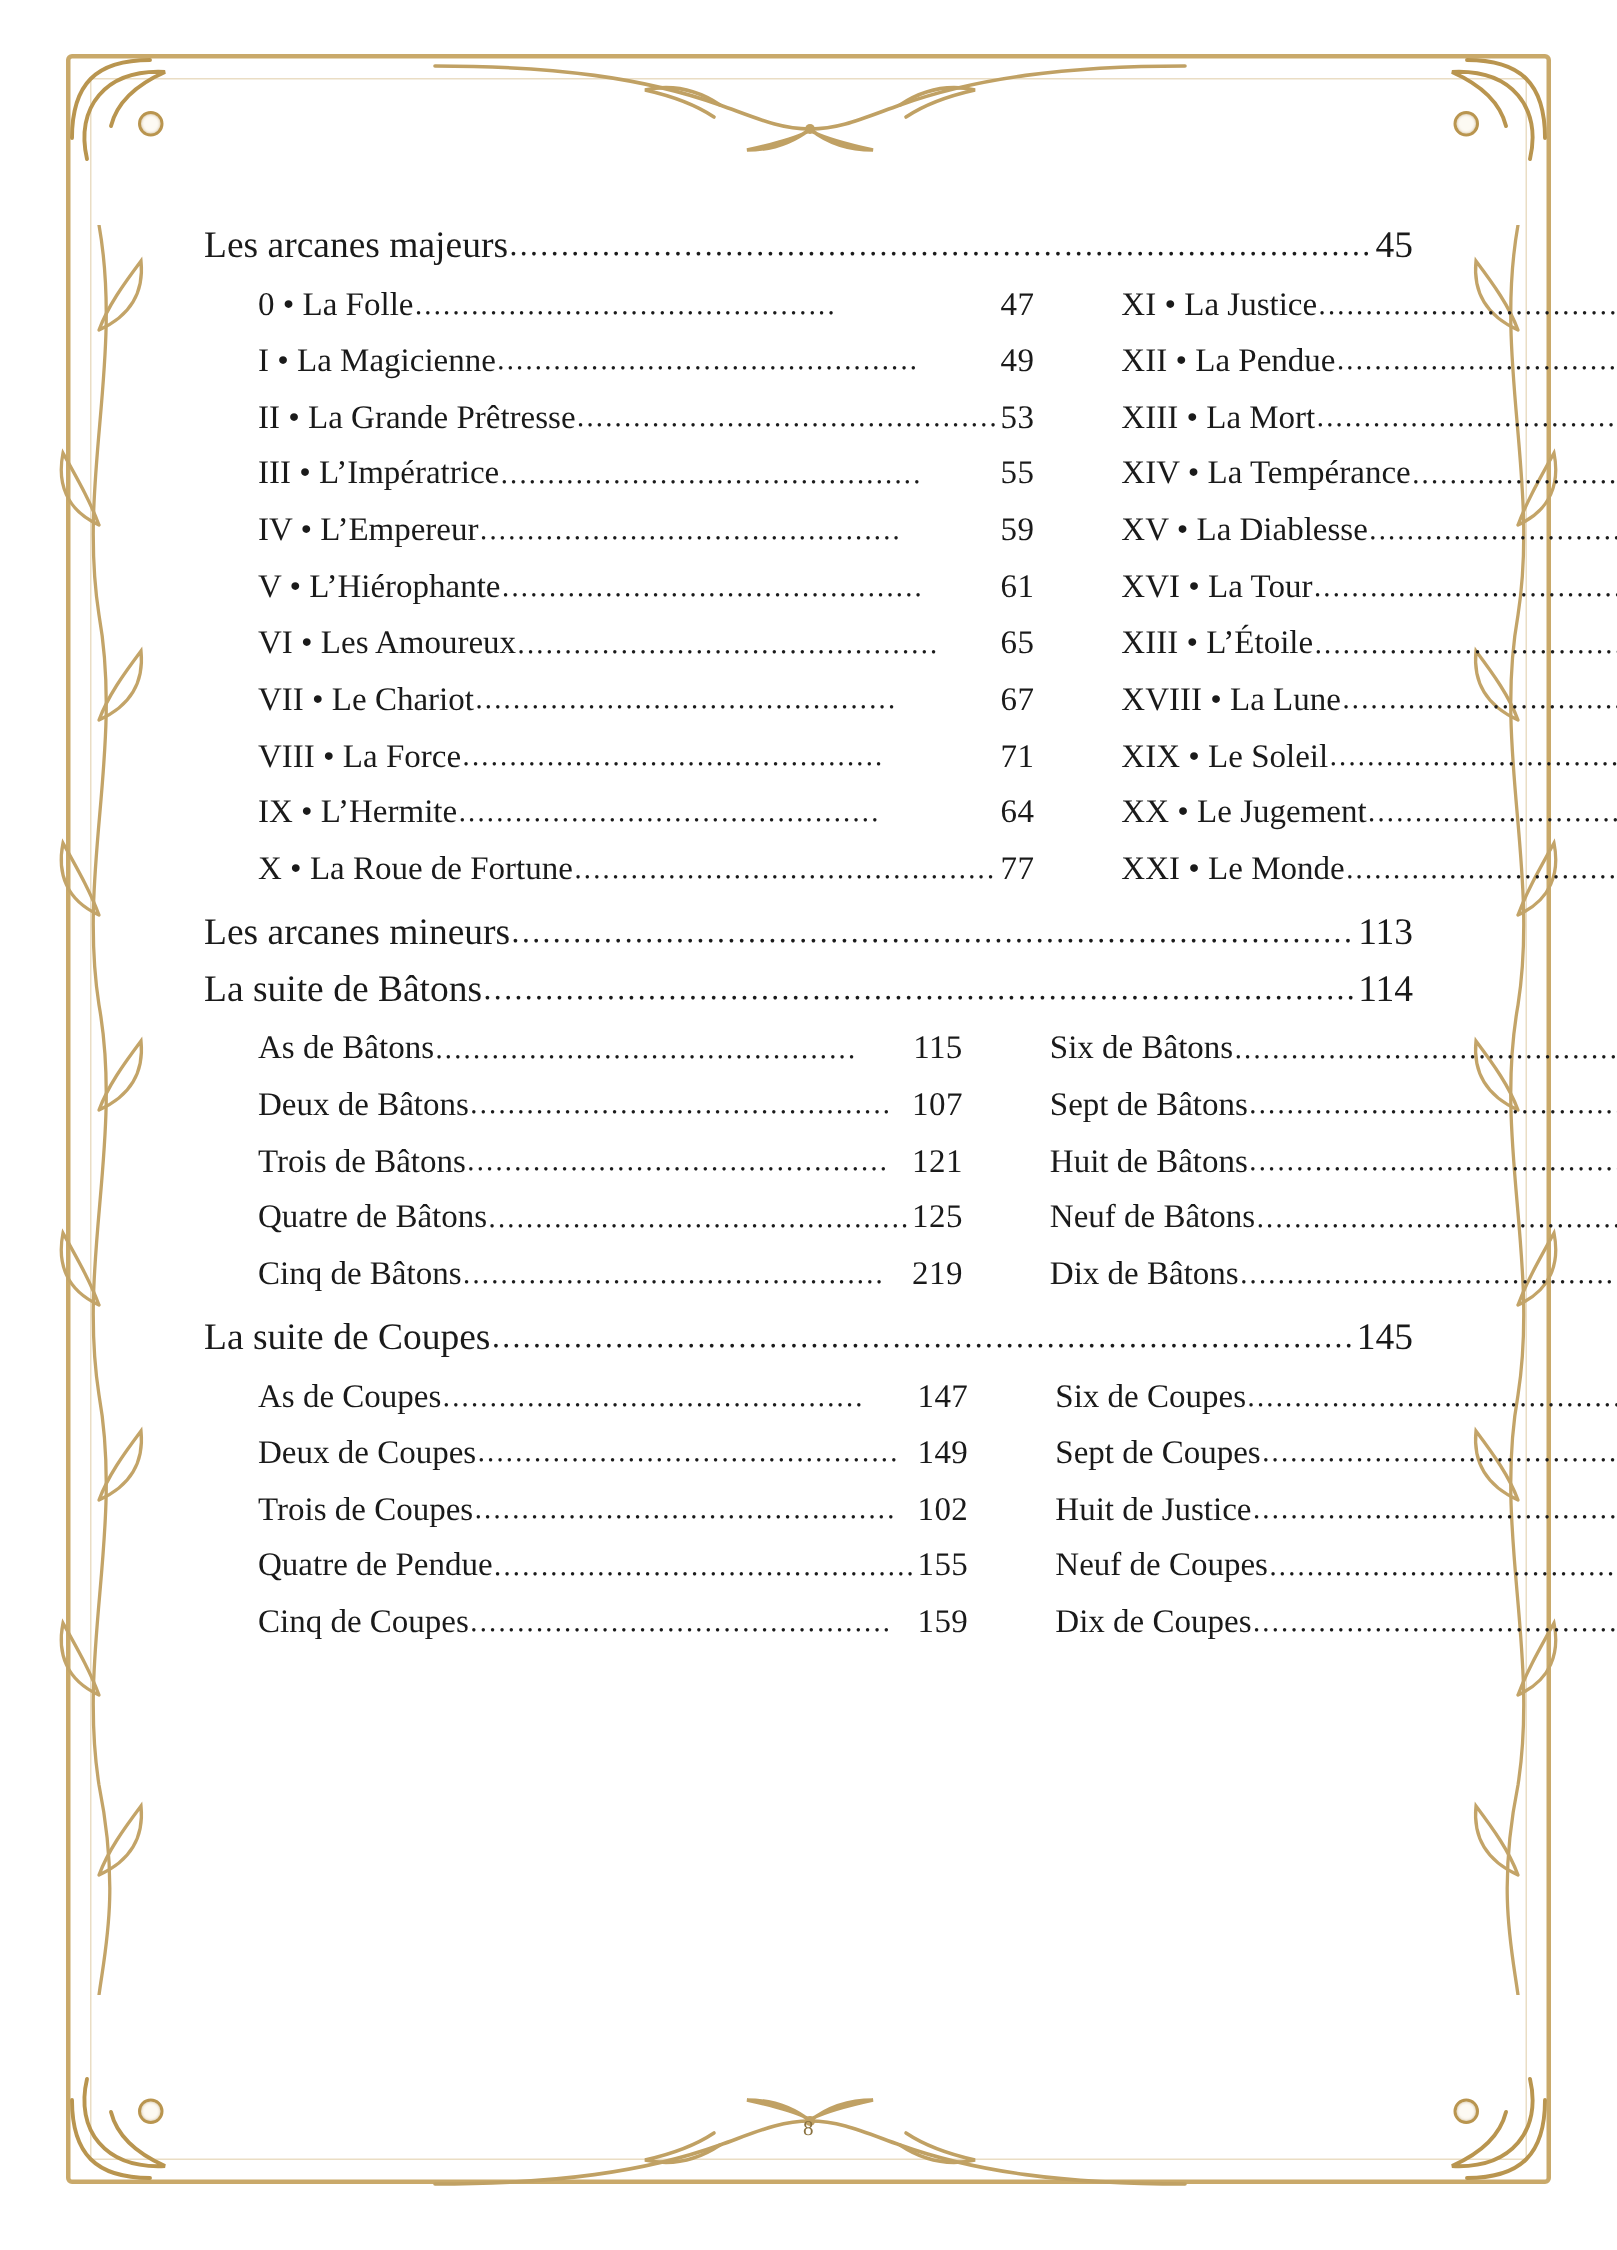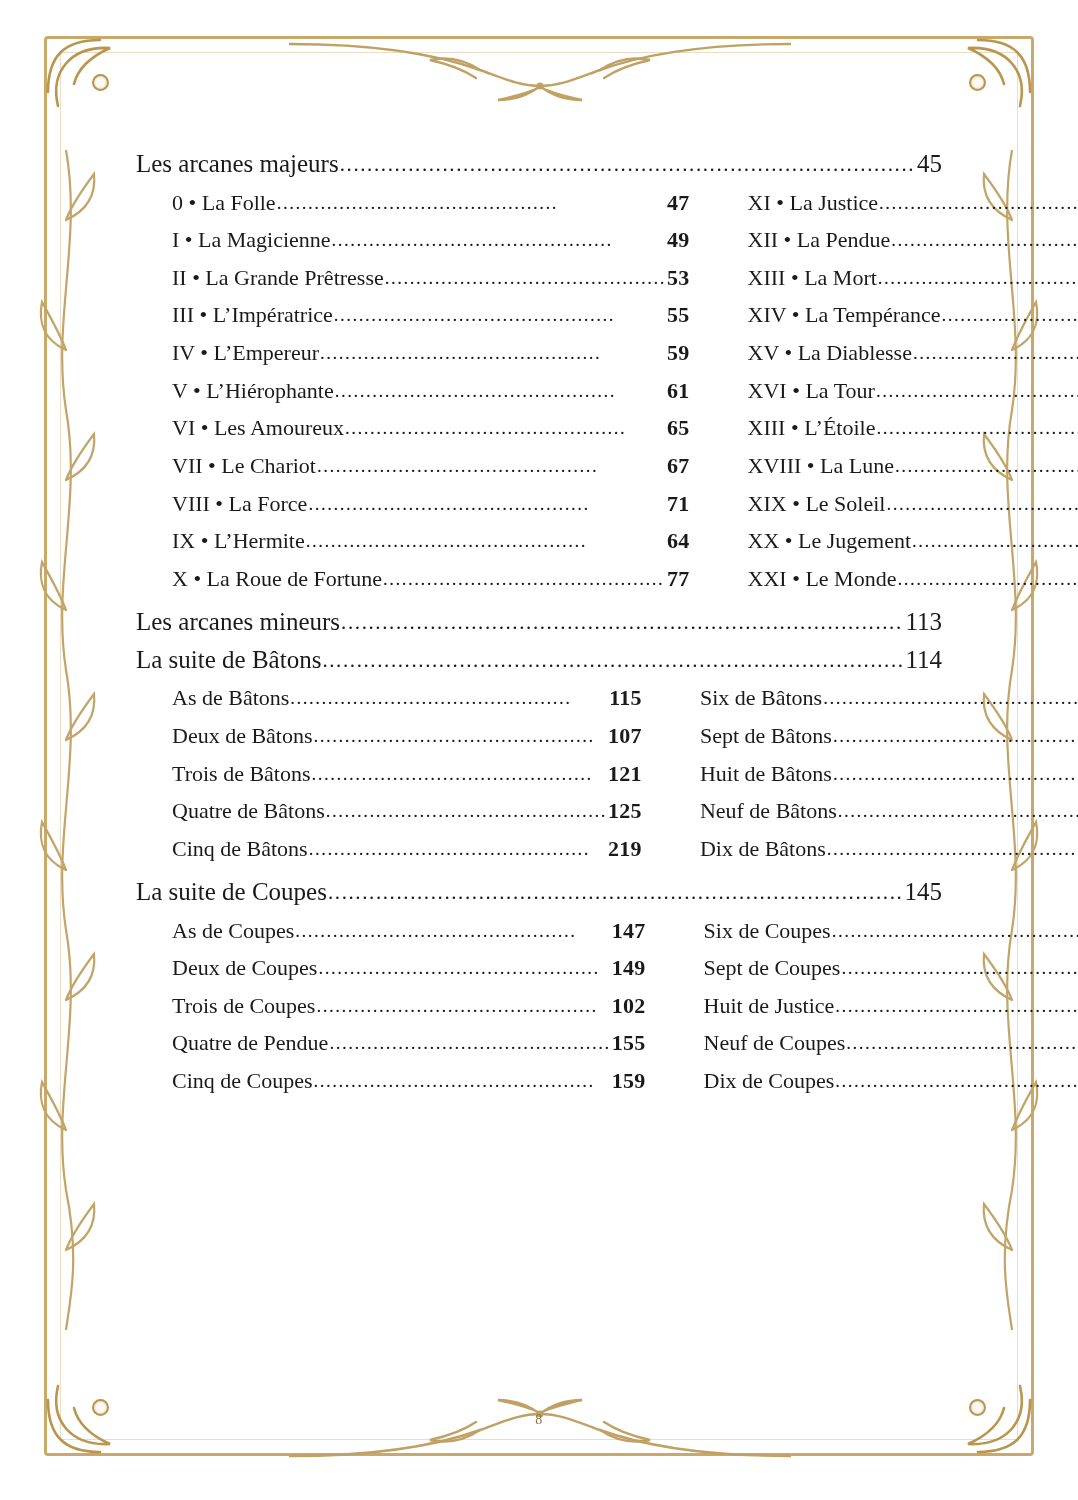--- a/index.html
+++ b/index.html
@@ -120,23 +120,24 @@
     grid-template-columns: 1fr 1fr;
     column-gap: 58px;
     row-gap: 0px;
     margin: 6px 0 6px 0;
     padding-left: 36px;
   }
   .entry {
     font-size: 22px;
     padding: 6.5px 0;
     line-height: 1.12;
+    align-items: flex-end;
   }
   .entry .dots { font-size: 19px; letter-spacing: 1.5px; }
-  .entry .num { letter-spacing: .3px; font-weight: bold; }
+  .entry .num { letter-spacing: .3px; }
 
   .folio {
     position: absolute;
     left: 0;
     right: 0;
     bottom: 72px;
     text-align: center;
     font-size: 14px;
     color: #8a7240;
     letter-spacing: .5px;

